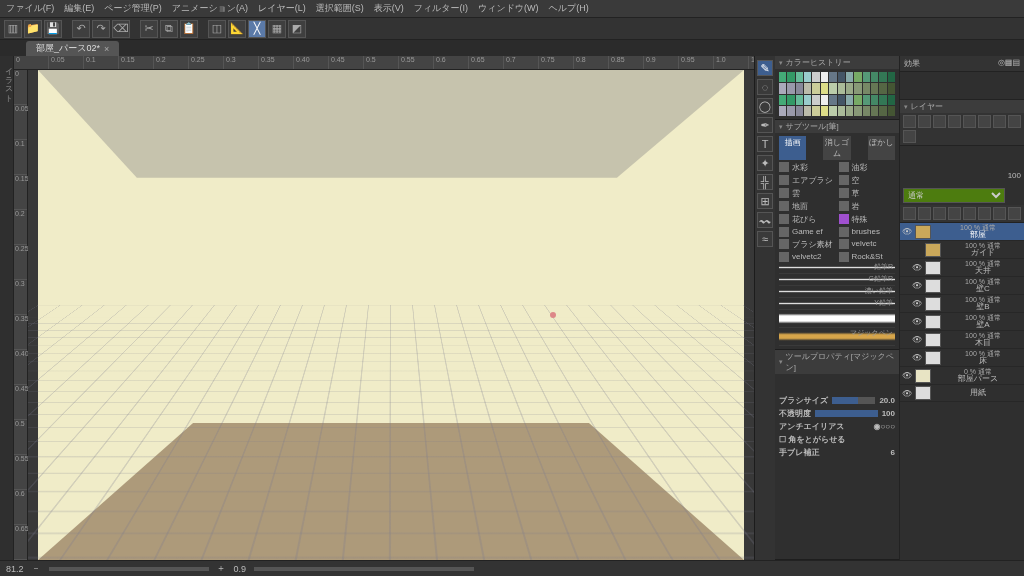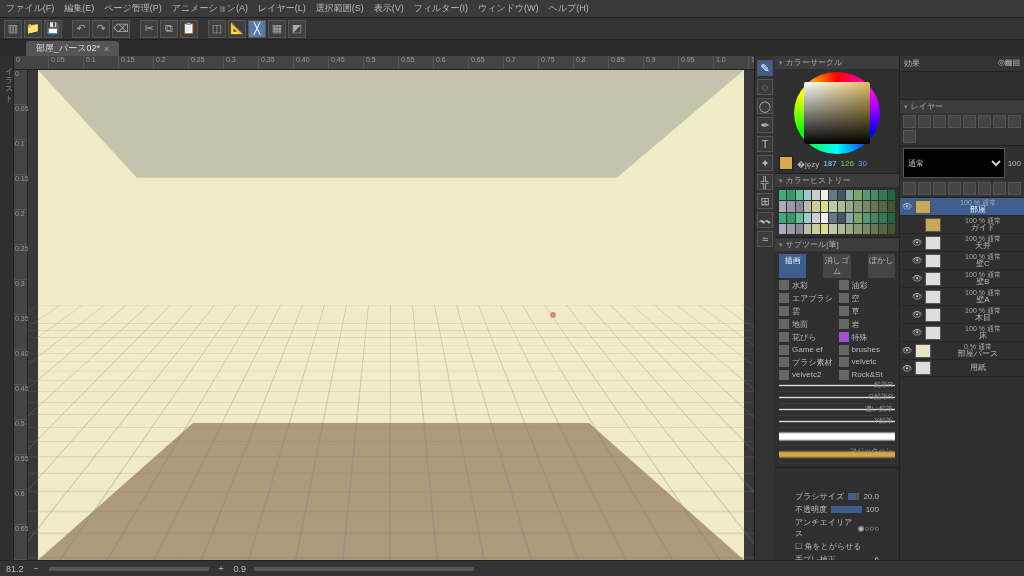--- a/index.html
+++ b/index.html
@@ -165,21 +165,21 @@
   height: 18px;
   background: linear-gradient(to bottom, transparent 20%, #fff 35%, #fff 65%, transparent 80%);
 }
 .strokes .sk.gold {
   height: 18px;
   background: linear-gradient(to bottom, transparent 25%, #d6a54a 40%, #d6a54a 60%, transparent 75%);
 }
 
 .proprow {
   display: flex; justify-content: space-between; align-items: center;
-  font-size: 8px; margin: 2px 16px;
+  font-size: 8px; margin: 2px 0; font-weight: bold;
 }
 .proprow .bar {
   flex: 1; height: 7px; background: linear-gradient(to right,#3d5e8f,#3d5e8f 60%,#555 60%);
   margin: 0 4px;
 }
 .chk::before { content: "☐ "; }
 
 .fxhead {
   font-size: 8px; padding: 2px 4px; background: #333; border-bottom: 1px solid #222;
   display: flex; justify-content: space-between;
@@ -187,22 +187,22 @@
 .layerpanel { flex: 1; display: flex; flex-direction: column; font-size: 8px; }
 .lyr-tools {
   display: flex; gap: 2px; padding: 2px 3px; background: #333;
   border-bottom: 1px solid #222; flex-wrap: wrap;
 }
 .lyr-tools div {
   width: 13px; height: 13px; background: #444; border: 1px solid #555;
 }
 .blendrow { display: flex; gap: 3px; padding: 2px 3px; align-items: center; }
 .blendrow select {
-  flex: 1; background: #000000; color: #ccc; border: 1px solid #555;
-  font-size: 8px; height: 30px;
+  flex: 1; background: #4d7c0f; color: #ccc; border: 1px solid #555;
+  font-size: 8px; height: 15px; margin-top: 40px;
 }
 .layers { flex: 1; overflow: auto; }
 .layer {
   display: flex; align-items: center; gap: 3px; padding: 1px 2px;
   border-bottom: 1px solid #272727;
 }
 .layer.sel { background: #3d5e8f; color: #fff; }
 .layer .eye { width: 10px; text-align: center; color: #ccc; }
 .layer .thumb {
   width: 16px; height: 14px; background: #ddd; border: 1px solid #555; flex: none;
@@ -338,31 +338,20 @@
       <div class="tl">T</div>
       <div class="tl">✦</div>
       <div class="tl">╬</div>
       <div class="tl">⊞</div>
       <div class="tl">〰</div>
       <div class="tl">≈</div>
     </div>
 
     <div class="panels midcol">
 
-      <div class="pan">
-        <div class="pan-h">カラーサークル</div>
-        <div class="wheel"></div>
-        <div class="rgbrow">
-          <div class="chip"></div>
-          <span>�języ</span>
-          <b>187</b>
-          <span style="color:#7c7">126</span>
-          <span style="color:#79f">30</span>
-        </div>
-      </div>
 
       <div class="pan">
         <div class="pan-h">カラーヒストリー</div>
         <div class="swatches" id="swatches">
             <div style="background: rgb(68, 170, 119);"></div>
             <div style="background: rgb(51, 153, 102);"></div>
             <div style="background: rgb(102, 187, 153);"></div>
             <div style="background: rgb(153, 204, 204);"></div>
             <div style="background: rgb(204, 204, 204);"></div>
             <div style="background: rgb(238, 238, 238);"></div>
@@ -464,20 +453,21 @@
           <div class="sk">鉛筆R</div>
           <div class="sk">G鉛筆R</div>
           <div class="sk">濃い鉛筆</div>
           <div class="sk">Y鉛筆</div>
           <div class="sk big"></div>
           <div class="sk gold">マジックペン</div>
         </div>
       </div>
 
       <div class="pan" style="flex:1">
+        <div class="pan-h">ツールプロパティ[マジックペン]</div>
         <div class="sk gold" style="height:16px;margin:2px 0"></div>
         <div class="proprow">
           <span>ブラシサイズ</span>
           <div class="bar"></div>
           <span>20.0</span>
         </div>
         <div class="proprow">
           <span>不透明度</span>
           <div class="bar" style="background:linear-gradient(to right,#3d5e8f,#3d5e8f 100%,#555 100%)"></div>
           <span>100</span>

